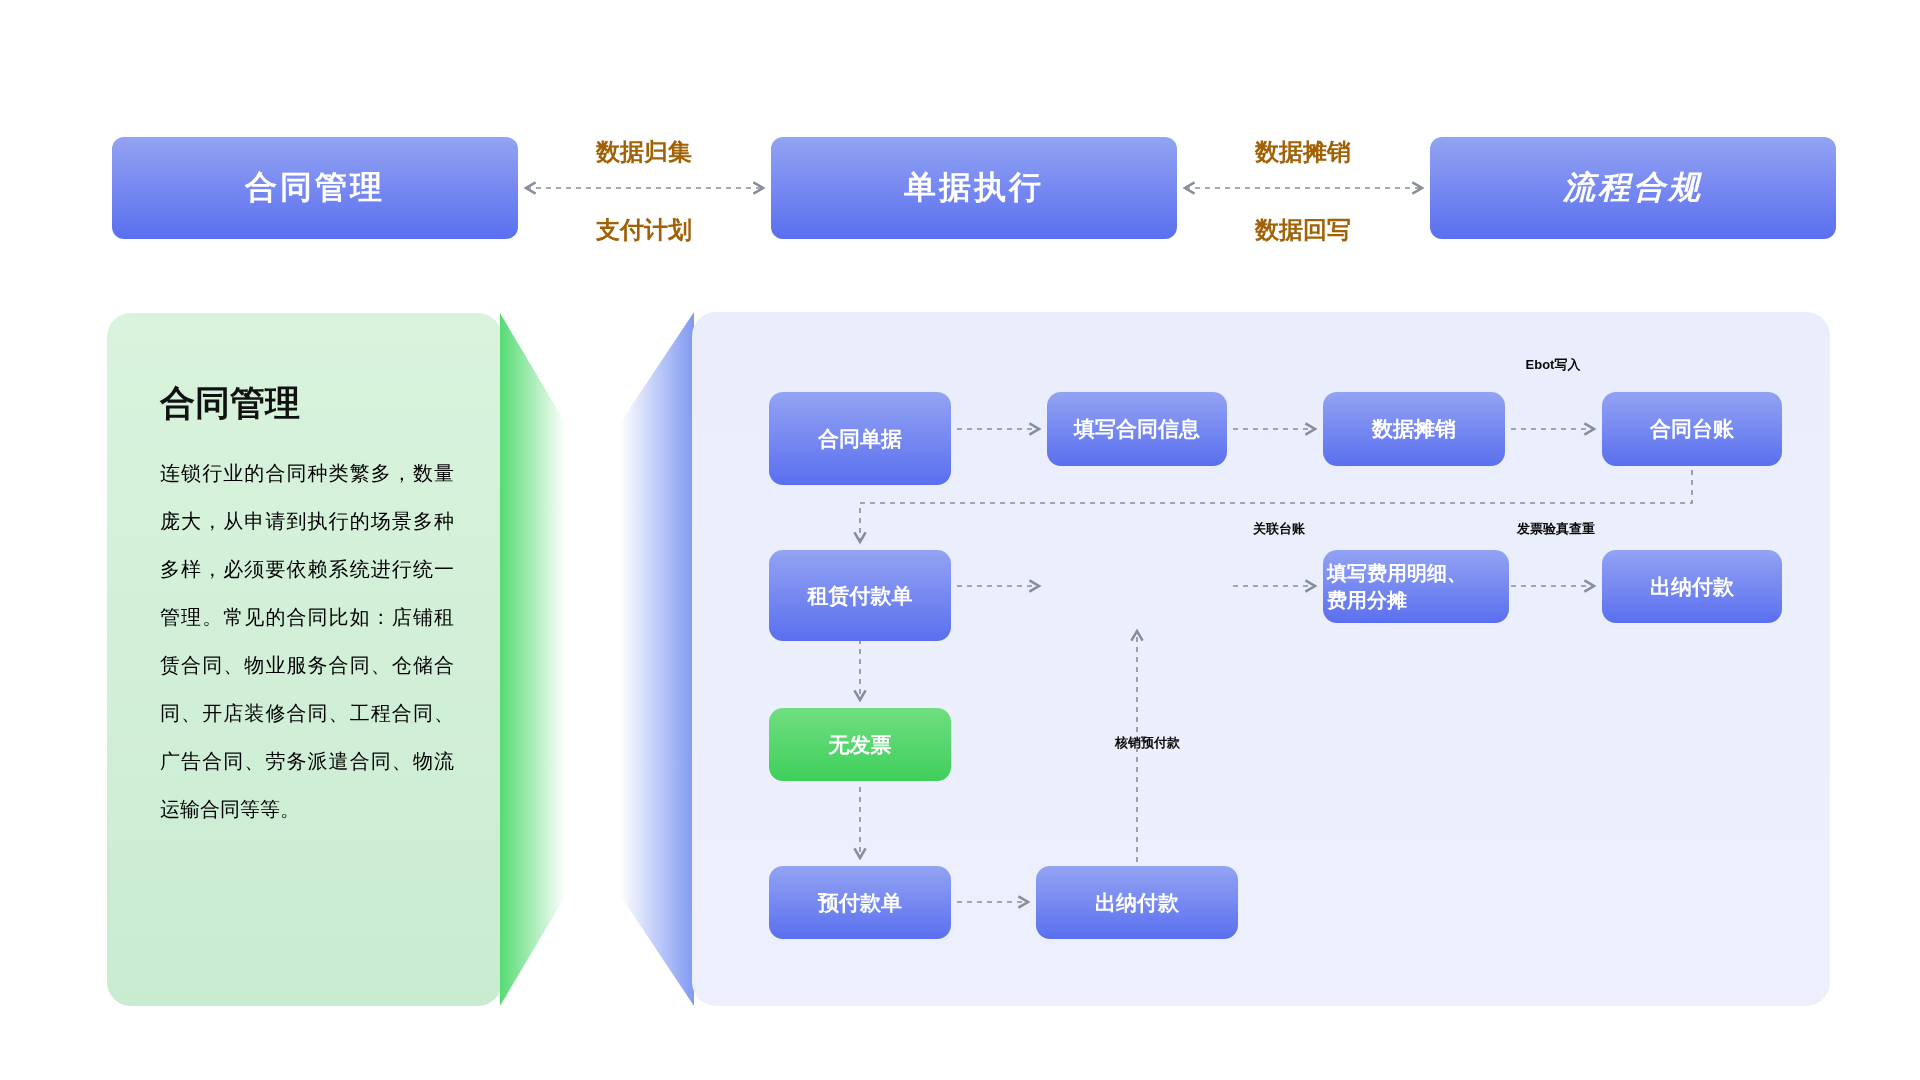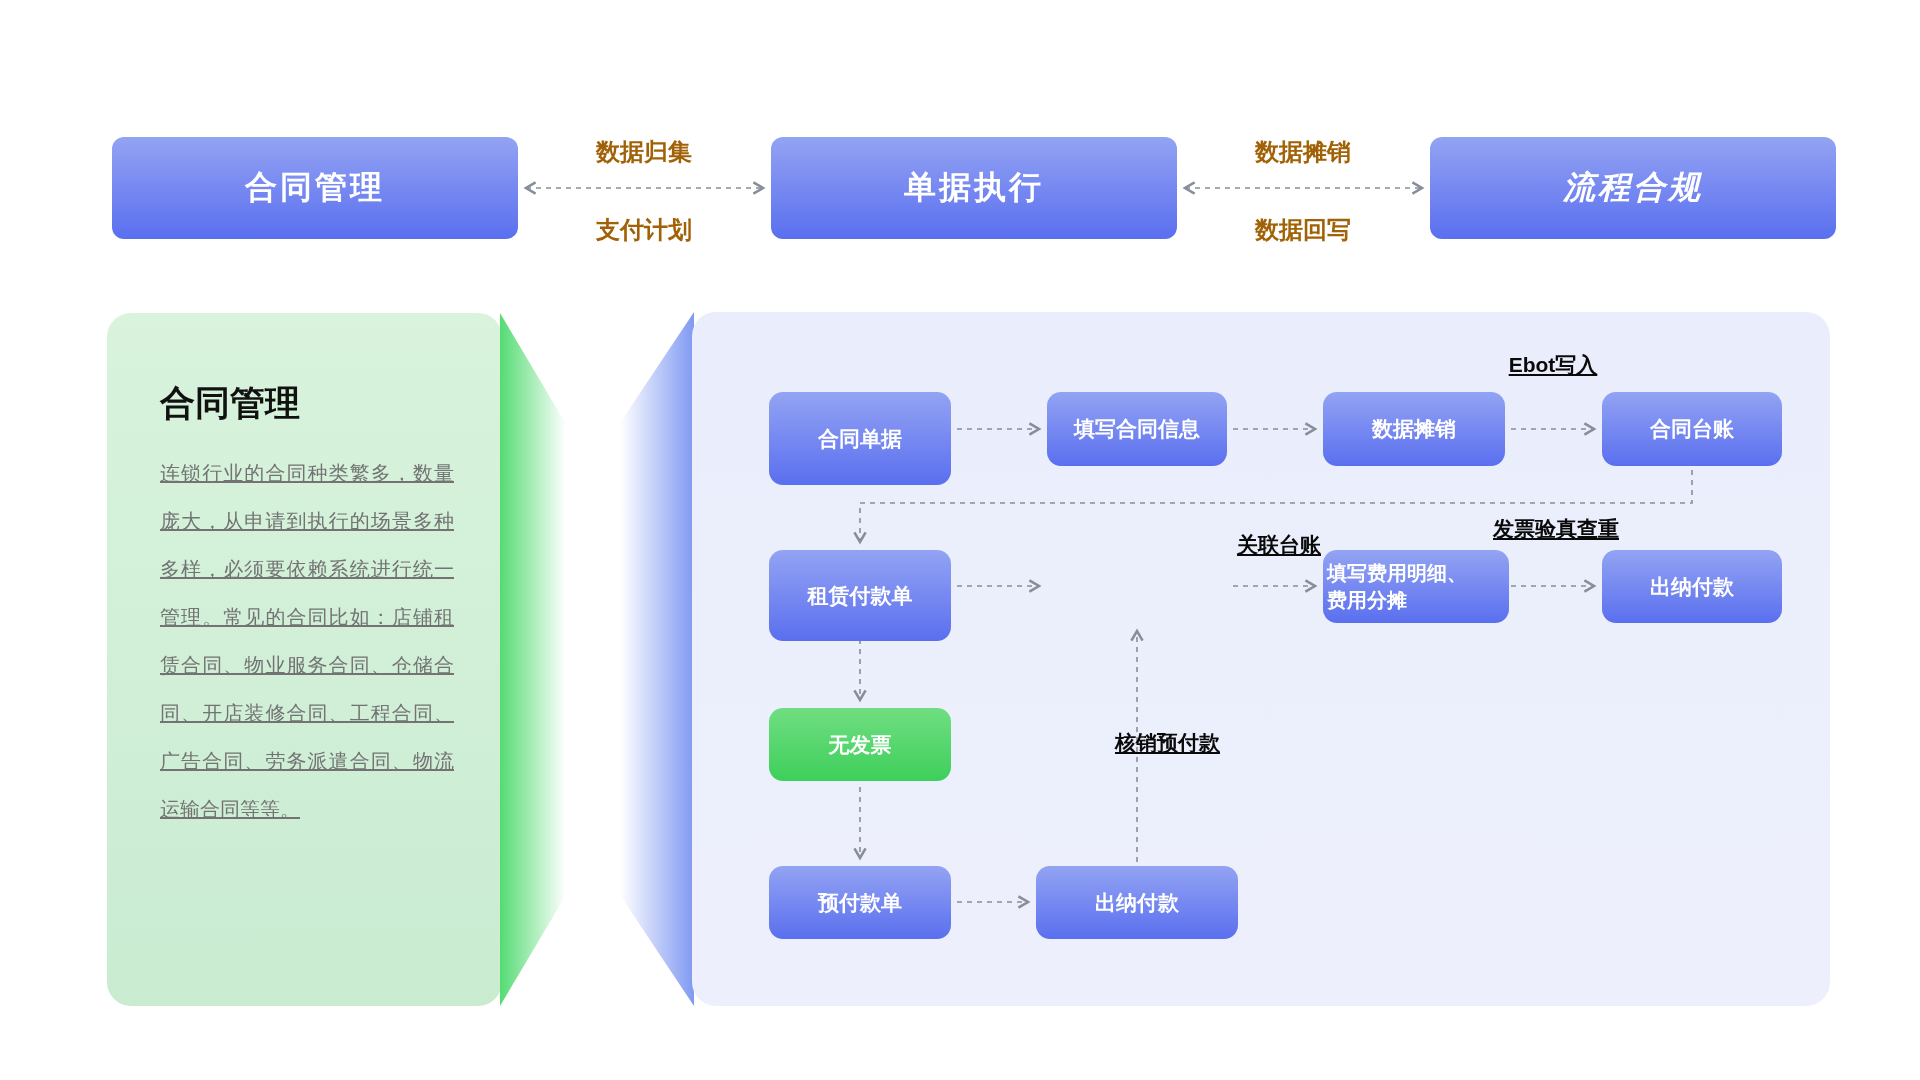--- a/index.html
+++ b/index.html
@@ -20,31 +20,31 @@
     background:linear-gradient(90deg,#55db73 0%,rgba(255,255,255,0) 100%);
     clip-path:polygon(0 0,100% 16%,100% 84%,0 100%);}
   .panel-blue{position:absolute;left:692px;top:312px;width:1138px;height:694px;border-radius:24px;
     background:linear-gradient(180deg,#eaedfb 0%,#edf0fc 100%);}
   .fold-blue{position:absolute;left:620px;top:312px;width:74px;height:694px;
     background:linear-gradient(270deg,#8099f2 0%,rgba(255,255,255,0) 100%);
     clip-path:polygon(100% 0,0 16%,0 84%,100% 100%);}
 
   .panel-title{position:absolute;left:160px;top:380px;font-size:35px;font-weight:700;color:#111111;}
   .panel-body{position:absolute;left:160px;top:449px;width:294px;font-size:20px;line-height:48px;
-    font-weight:500;color:#737373;text-align:justify;text-decoration:underline;}
+    font-weight:500;color:#000000;text-align:justify;}
 
   
   .node{position:absolute;border-radius:14px;color:#ffffff;font-weight:700;font-size:21px;
     display:flex;align-items:center;justify-content:center;text-align:center;}
   .node.blue{background:linear-gradient(180deg,#93a3f3 0%,#5a6fef 100%);}
   .node.green{background:linear-gradient(180deg,#70de81 0%,#3ecf5b 100%);}
   .node.multiline{white-space:pre-line;justify-content:flex-start;text-align:left;
     padding-left:4px;font-size:20px;line-height:27px;}
 
-  .flow-label{position:absolute;transform:translate(-50%,-50%);font-size:21px;font-weight:700;color:#0a0a0a;white-space:nowrap;text-decoration:underline;}
+  .flow-label{position:absolute;transform:translate(-50%,-50%);font-size:13px;font-weight:700;color:#0a0a0a;white-space:nowrap;}
   .flow-label.left-anchor{transform:translate(0,-50%);}
 
   .overlay{position:absolute;left:0;top:0;pointer-events:none;}
 </style>
 </head>
 <body>
 
 <div class="canvas">
 
   <div class="topbox" style="left:112px;">
@@ -109,17 +109,17 @@
   <div class="node blue multiline" style="left:1323px;top:550px;width:182px;height:73px;">填写费用明细、
 费用分摊</div>
   <div class="node blue" style="left:1602px;top:550px;width:180px;height:73px;">出纳付款</div>
 
   <div class="node green" style="left:769px;top:708px;width:182px;height:73px;">无发票</div>
 
   <div class="node blue" style="left:769px;top:866px;width:182px;height:73px;">预付款单</div>
   <div class="node blue" style="left:1036px;top:866px;width:202px;height:73px;">出纳付款</div>
 
   <div class="flow-label" style="left:1553px;top:365px;">Ebot写入</div>
-  <div class="flow-label" style="left:1279px;top:529px;margin-top:16px;">关联台账</div>
+  <div class="flow-label" style="left:1279px;top:529px;">关联台账</div>
   <div class="flow-label" style="left:1556px;top:529px;">发票验真查重</div>
   <div class="flow-label left-anchor" style="left:1115px;top:743px;">核销预付款</div>
 
 </div>
 
 </body></html>

